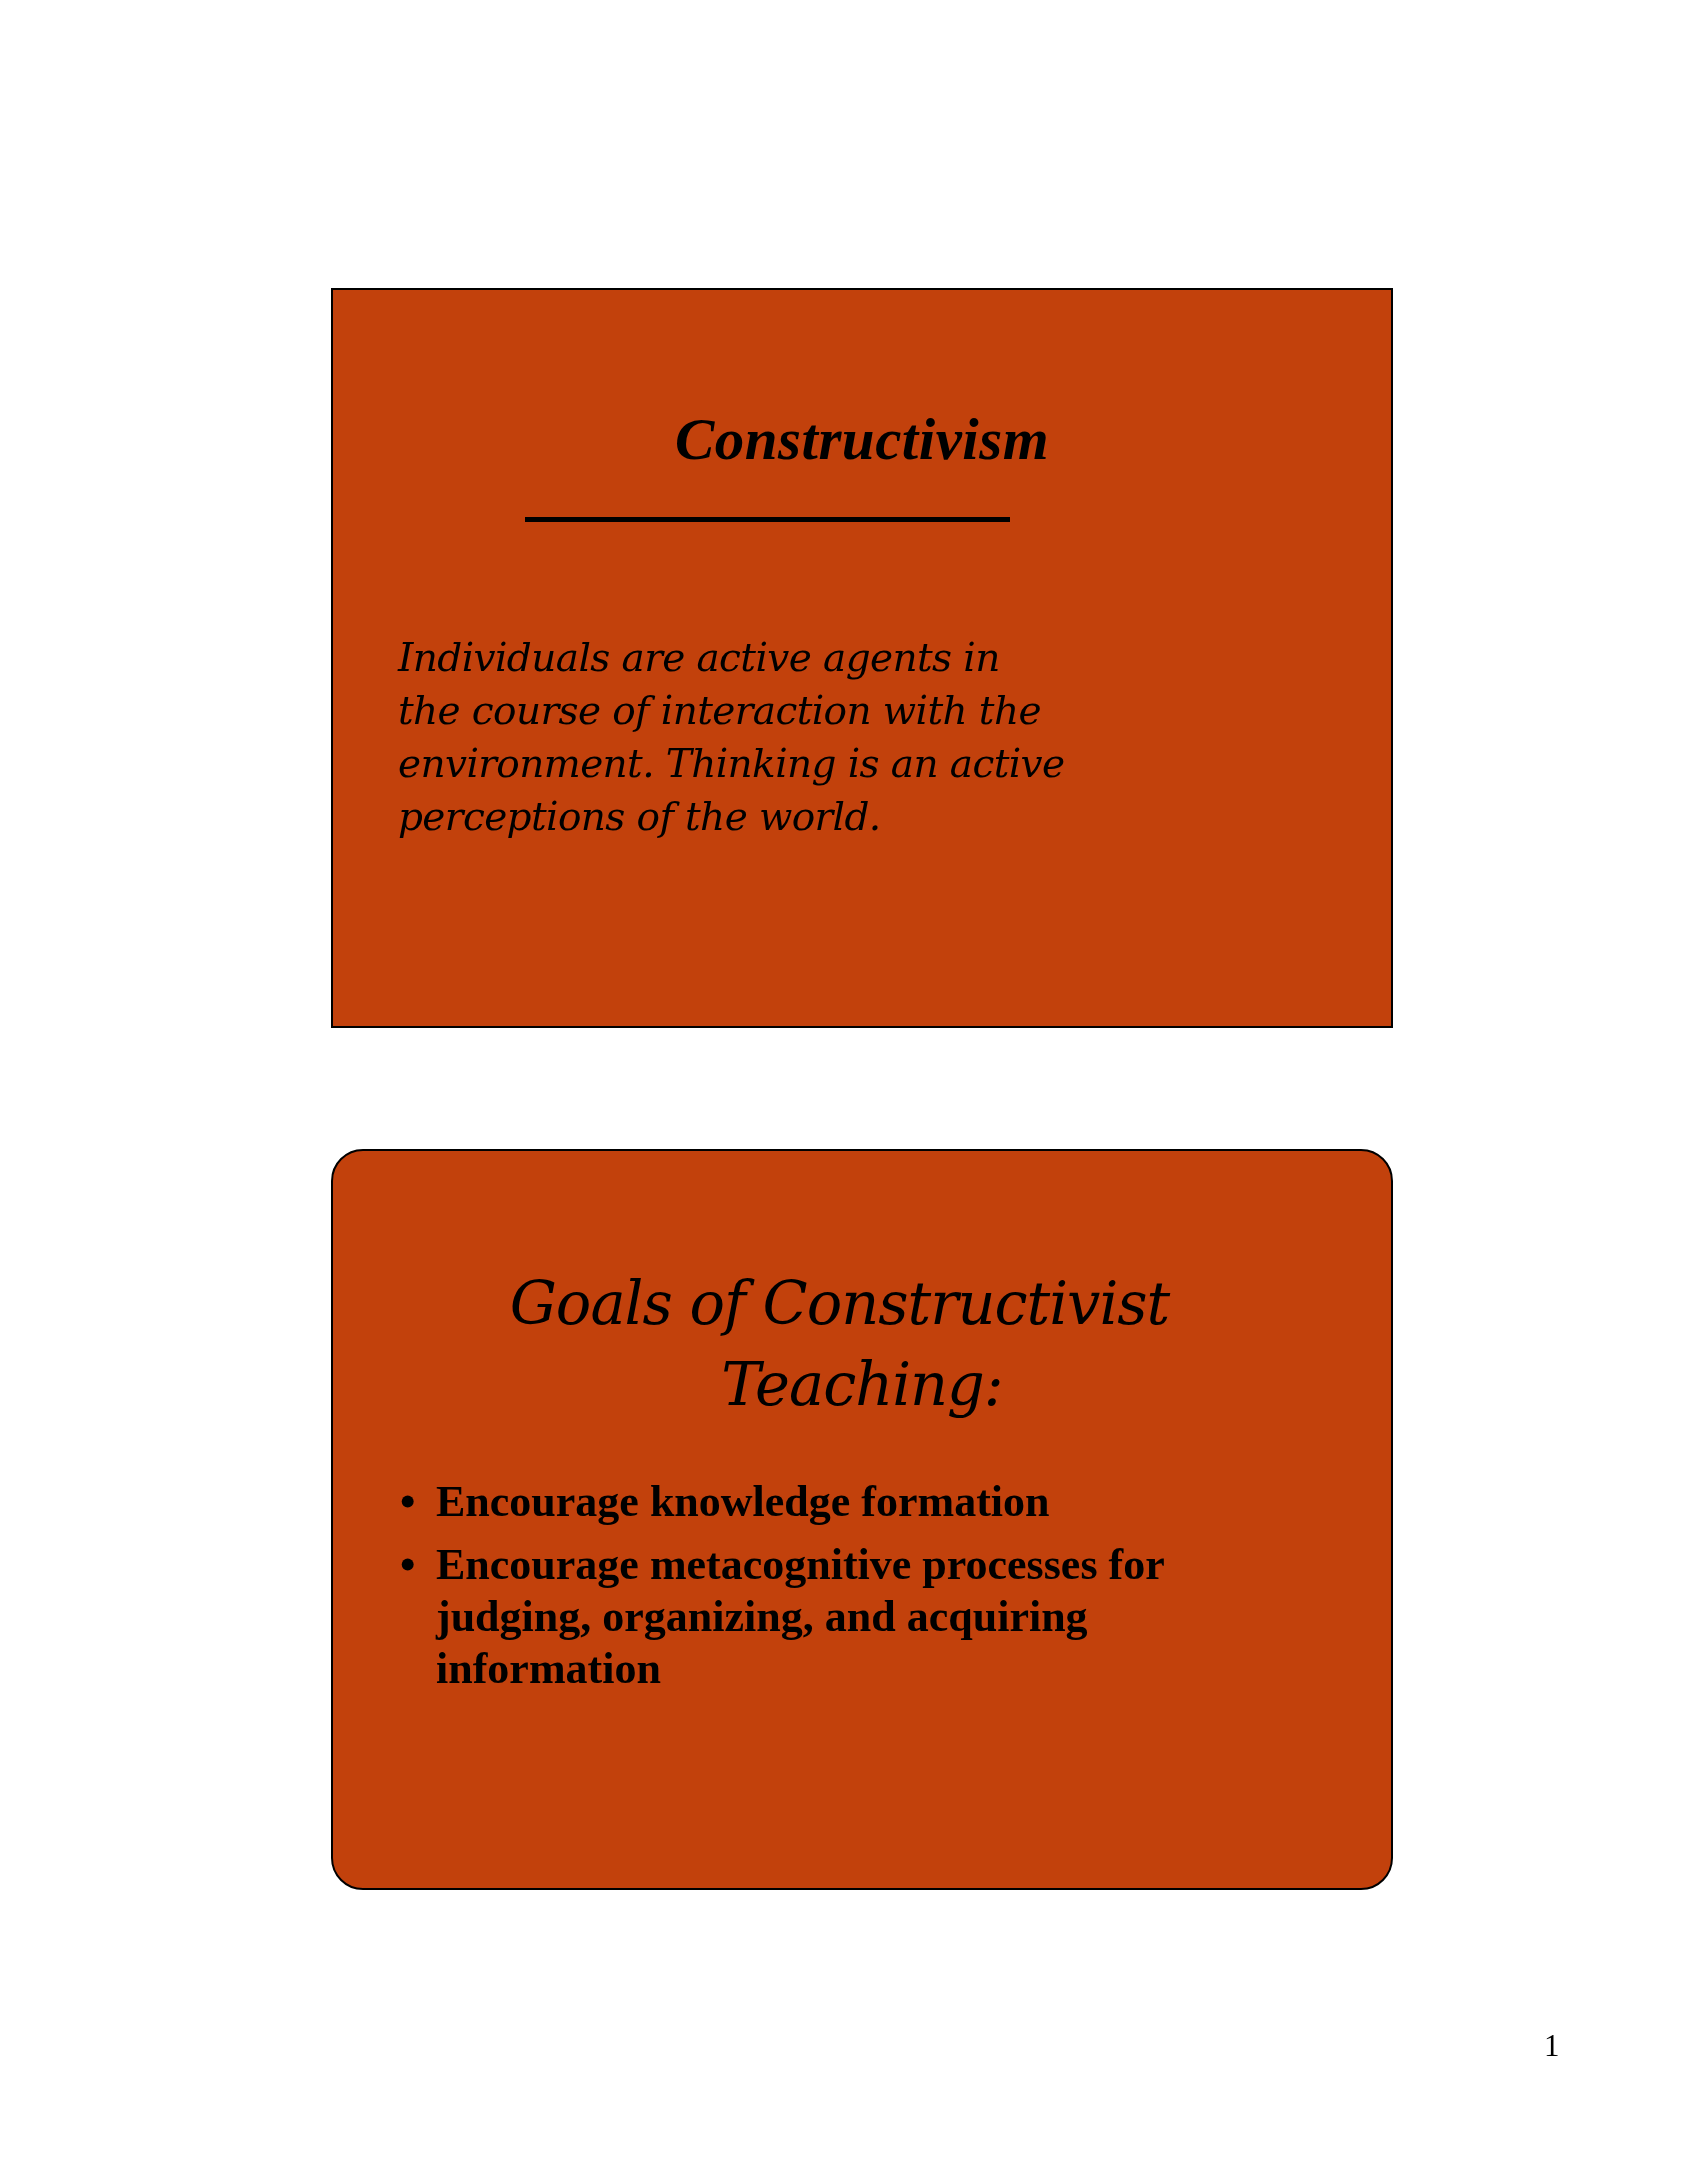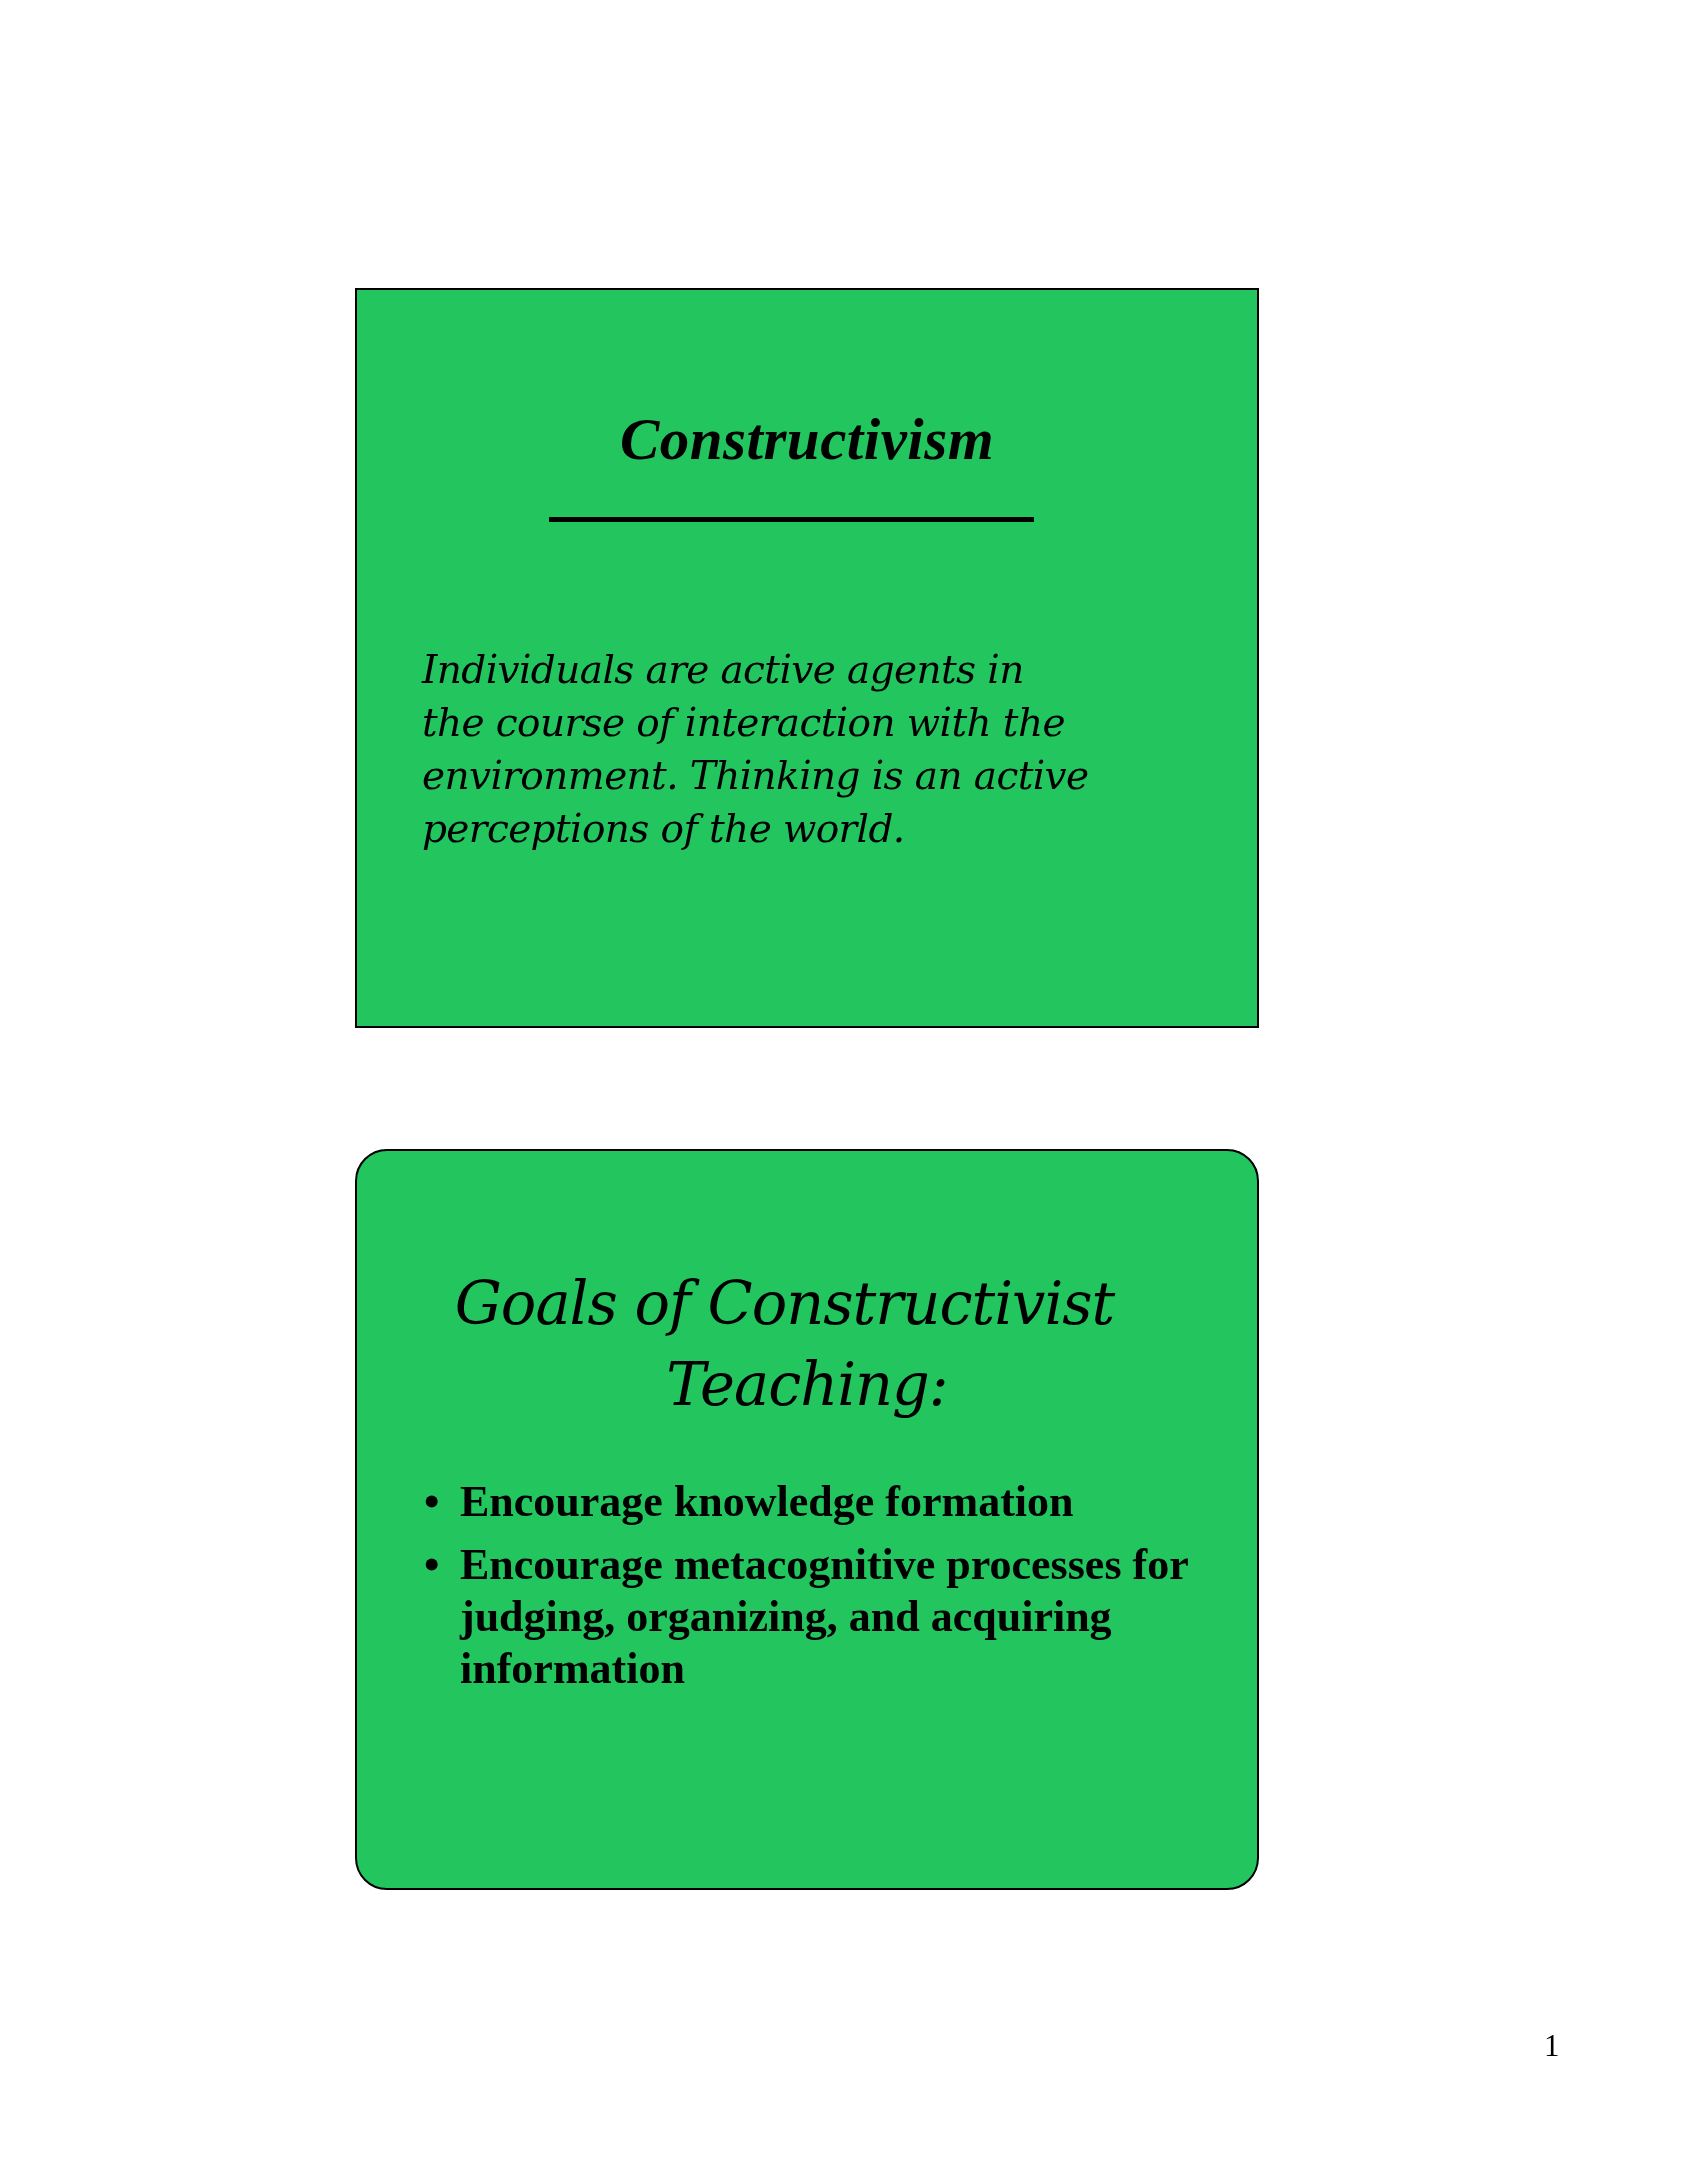--- a/index.html
+++ b/index.html
@@ -10,25 +10,25 @@
     body {
       width: 1683px;
       height: 2178px;
       position: relative;
       overflow: hidden;
       color: #000000;
       font-family: "Liberation Serif", "DejaVu Serif", serif;
     }
     .slide {
       position: absolute;
-      left: 355px;
-      width: 904px;
+      left: 331px;
+      width: 1062px;
       border: 2px solid #000000;
       box-sizing: border-box;
-      background: #22c55e;
+      background: #c2410c;
     }
     #slide-1 { top: 288px; height: 740px; }
     #slide-2 { top: 1149px; height: 741px; border-radius: 32px; }
 
     .s1-title {
       position: absolute;
       left: 0;
       width: 100%;
       top: 115px;
       text-align: center;
@@ -51,21 +51,20 @@
       position: absolute;
       left: 65px;
       top: 341px;
       width: 871px;
       font-family: "DejaVu Serif", serif;
       font-style: italic;
       font-size: 39px;
       line-height: 53px;
       letter-spacing: -0.6px;
       white-space: nowrap;
-      margin-top: 12px;
     }
     .s1-body .line { display: block; }
 
     .s2-title {
       position: absolute;
       left: 0;
       width: 100%;
       top: 112px;
       text-align: center;
       font-family: "DejaVu Serif", serif;

